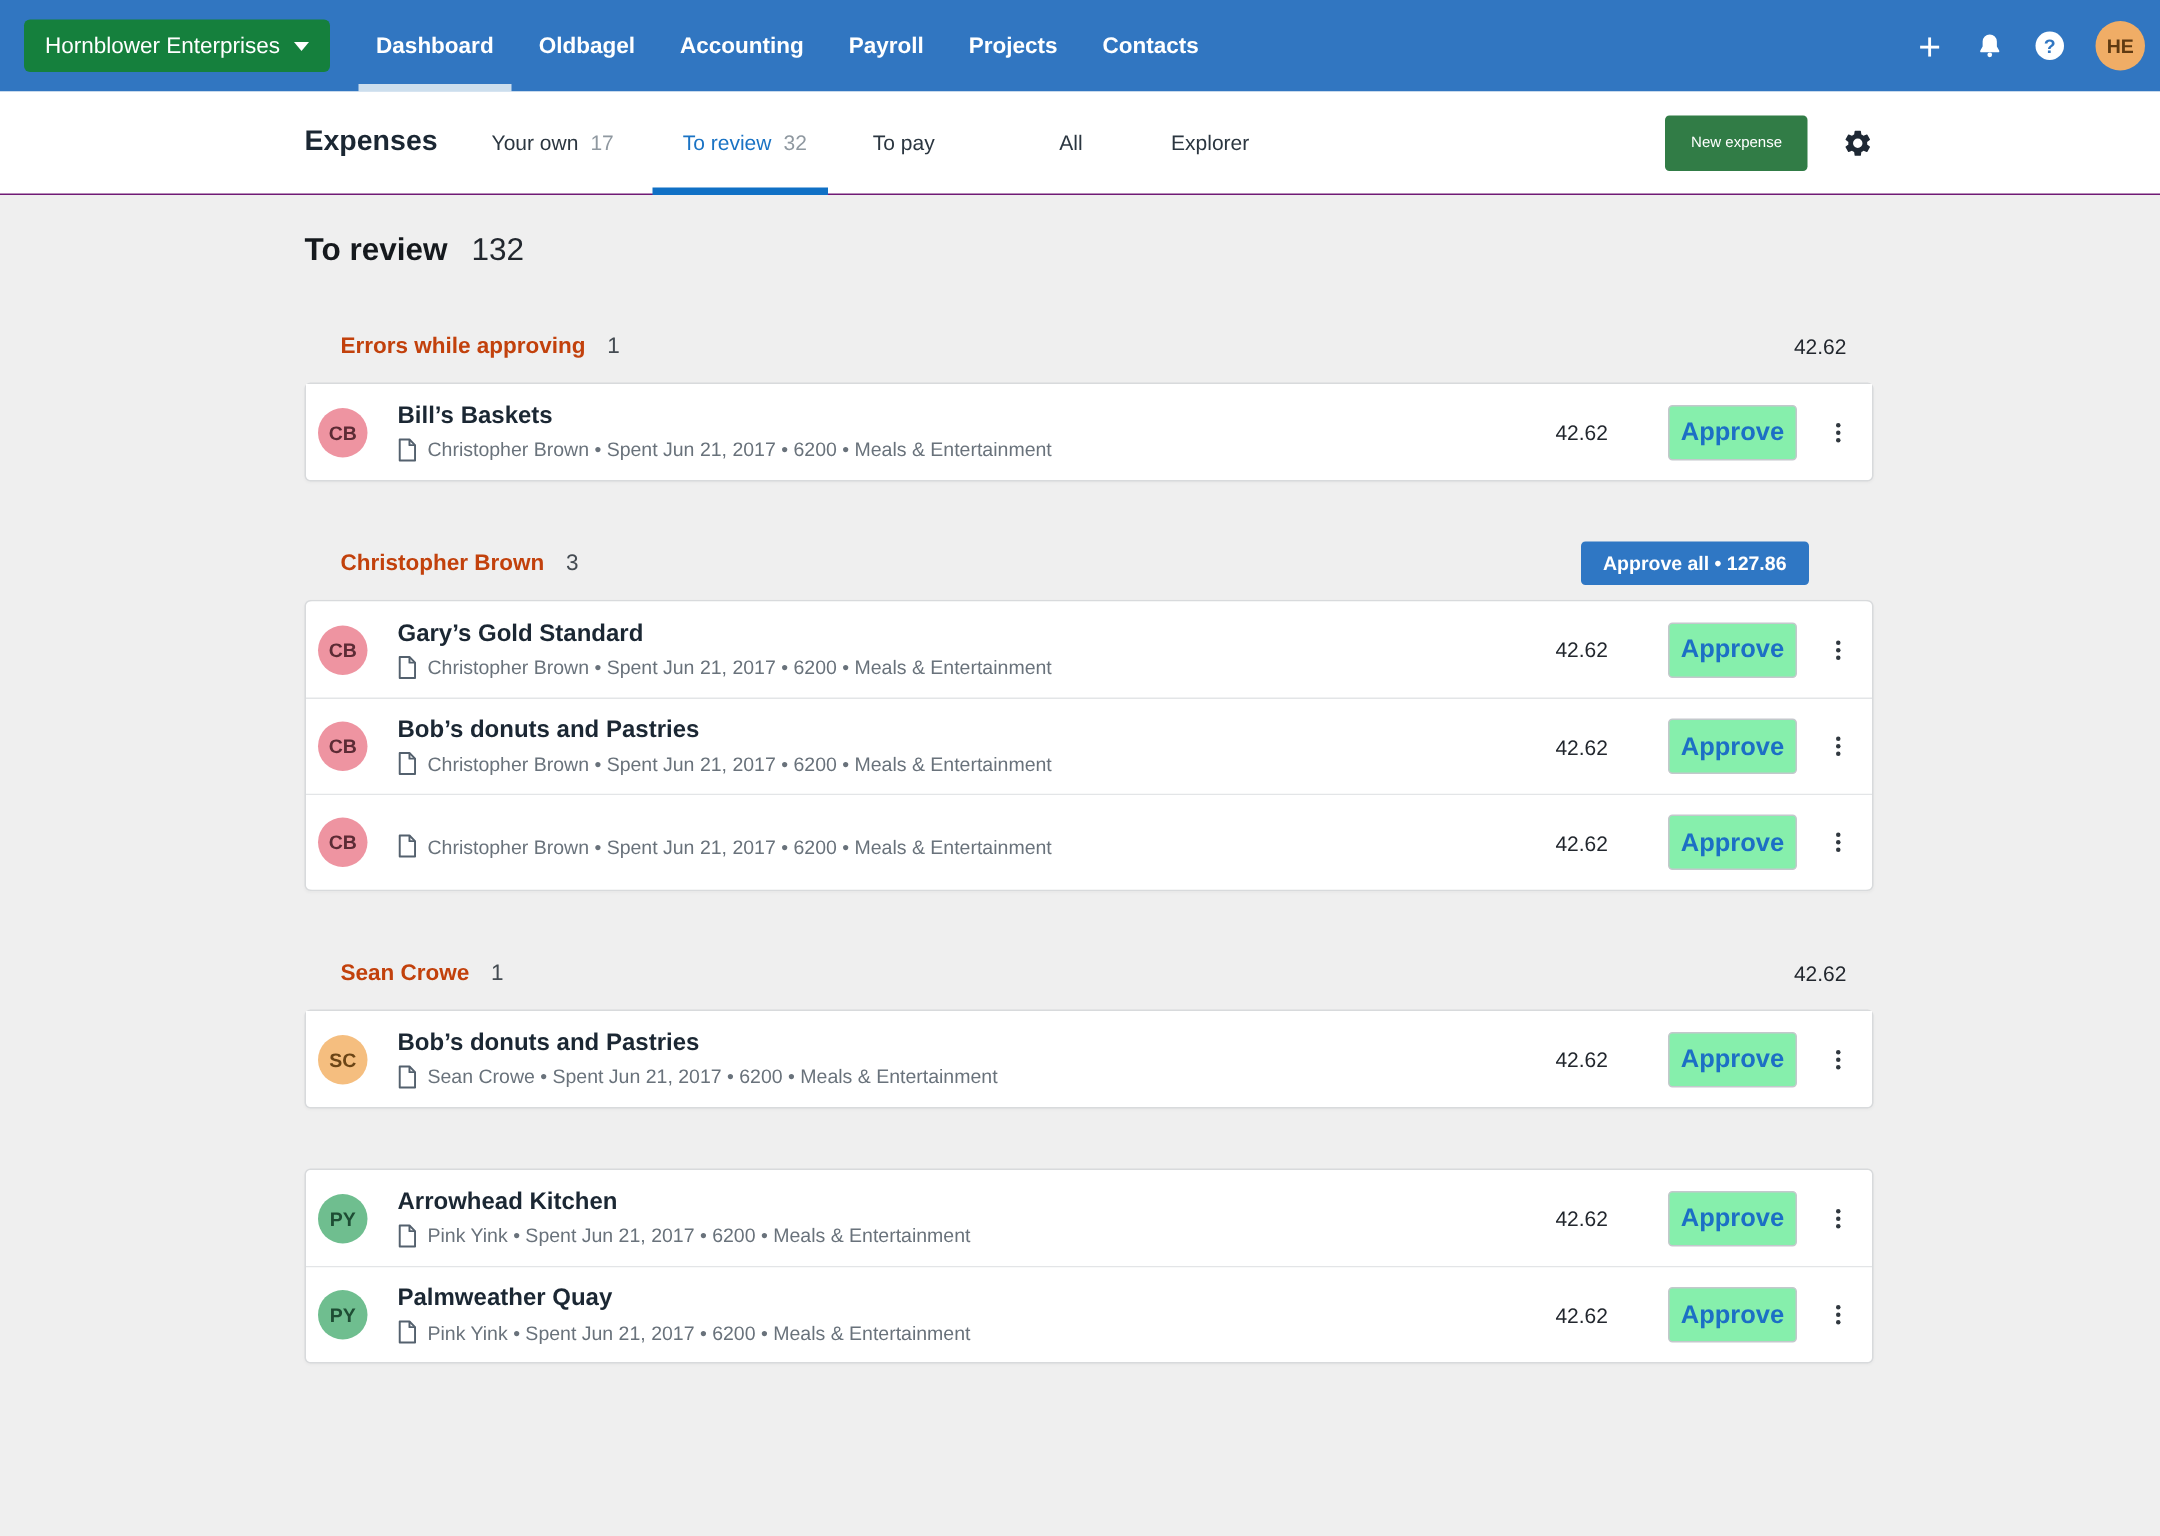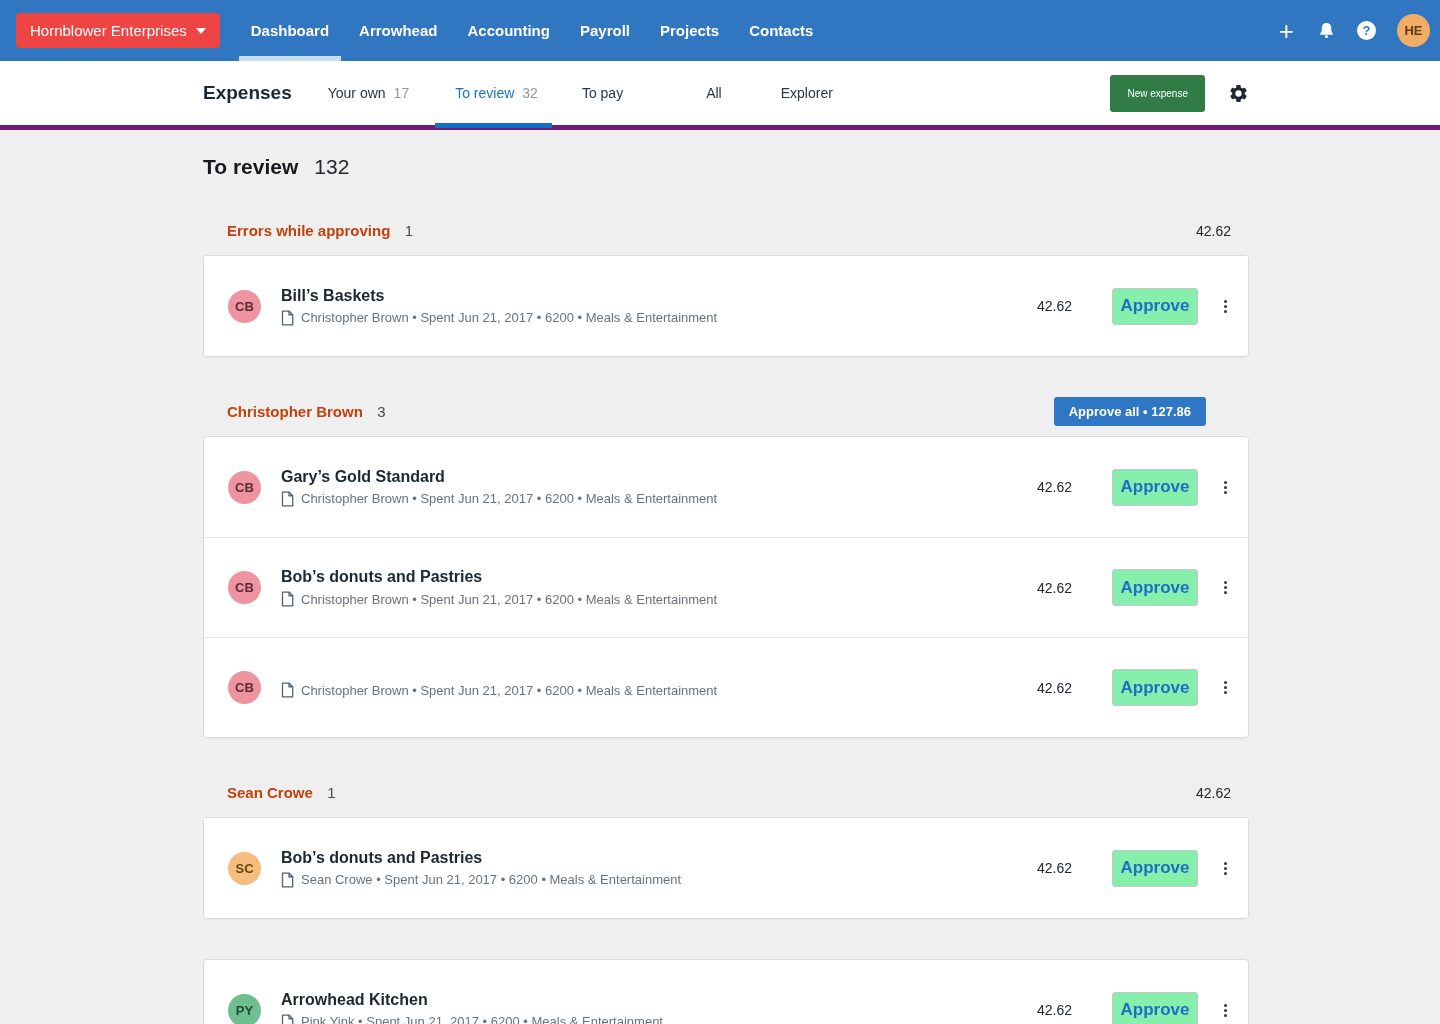--- a/index.html
+++ b/index.html
@@ -1,41 +1,41 @@
 <!DOCTYPE html>
 <html><head>
 <meta charset="utf-8">
 <style>
   * { margin:0; padding:0; box-sizing:border-box; }
   html,body { width:1440px; height:1024px; overflow:hidden; background:#EFEFEF;
               font-family:"Liberation Sans", sans-serif; }
 
   
   .topnav { height:61px; background:#3176C1; display:flex; align-items:center; position:relative; }
-  .org-btn { margin-left:16px; height:35px; padding:0 14px; background:#ef4444; border:none;
+  .org-btn { margin-left:16px; height:35px; padding:0 14px; background:#15803d; border:none;
              border-radius:4px; color:#fff; font-size:15px; display:flex; align-items:center; gap:9px;
              font-family:inherit; cursor:pointer; }
   .caret-down { width:0; height:0; border-left:5px solid transparent; border-right:5px solid transparent;
                 border-top:6px solid #fff; display:inline-block; }
   .nav-items { display:flex; margin-left:19px; height:61px; }
   .nav-item { color:#fff; font-size:15px; font-weight:700; padding:0 12px; height:61px;
               display:flex; align-items:center; position:relative; cursor:pointer; margin-right:6px; }
   .nav-item.active::after { content:""; position:absolute; left:0; right:0; bottom:0; height:5px;
               background:#CCDEED; }
   .nav-right { position:absolute; right:10px; top:0; height:61px; display:flex; align-items:center; gap:21px; }
   .plus-icon { color:#fff; font-size:26px; font-weight:400; line-height:1; cursor:pointer; padding:0 2px; }
   .bell-icon, .help-icon { cursor:pointer; display:flex; align-items:center; }
   .help-circle { width:19px; height:19px; background:#fff; border-radius:50%; color:#3176C1;
                  font-size:13px; font-weight:700; display:flex; align-items:center; justify-content:center; }
   .nav-avatar { width:33px; height:33px; border-radius:50%; background:#F0AD66; color:#5F3A12;
                 font-size:13px; font-weight:700; display:flex; align-items:center; justify-content:center;
                 cursor:pointer; }
 
   
-  .subheader { height:69px; background:#fff; border-bottom:5px solid #701a75; display:flex;
+  .subheader { height:69px; background:#fff; border-bottom:1px solid #701a75; display:flex;
                align-items:center; position:relative; }
   .page-name { margin-left:203px; font-size:19px; font-weight:700; color:#1B2733; }
   .tabs { display:flex; margin-left:36px; height:69px; }
   .tab { display:flex; align-items:center; font-size:14px; color:#2B3640; position:relative;
          cursor:pointer; height:100%; }
   .tab:nth-child(1){ margin-right:46px; }
   .tab:nth-child(2){ margin-right:44px; }
   .tab:nth-child(3){ margin-right:83px; }
   .tab:nth-child(4){ margin-right:59px; }
   .tab-count { color:#8F98A0; margin-left:8px; }
@@ -60,21 +60,21 @@
                   padding-left:24px; margin-bottom:10px; min-height:29px; }
   .group-name { font-size:15px; font-weight:700; color:#c2410c; }
   .group-count { font-size:15px; color:#444B52; margin-left:10px; }
   .group-total { font-size:14px; color:#22272E; padding-right:18px; }
   .approve-all { background:#2F77C4; color:#fff; border:none; border-radius:3px; height:29px;
                  padding:0 15px; font-size:13px; font-weight:700; font-family:inherit;
                  cursor:pointer; margin-right:43px; }
 
   .card-stack { background:#fff; border:1px solid #D8DADC; border-radius:4px;
                 box-shadow:0 1px 2px rgba(0,0,0,0.03); }
-  .card { height:100px; display:flex; align-items:center; padding:0 18px 0 24px; background:#fff; }
+  .card { height:64px; display:flex; align-items:center; padding:0 18px 0 8px; background:#fff; }
   .card + .card { border-top:1px solid #E3E5E7; }
   .card:first-child { border-radius:4px 4px 0 0; }
   .card:last-child { border-radius:0 0 4px 4px; }
 
   .avatar { width:33px; height:33px; border-radius:50%; flex:0 0 33px; display:flex;
             align-items:center; justify-content:center; font-size:13px; font-weight:700; }
   .avatar-pink   { background:#EE94A1; color:#5C2B35; }
   .avatar-orange { background:#F5BE7F; color:#6B4516; }
   .avatar-green  { background:#6FBE8F; color:#1E4D34; }
 
@@ -93,21 +93,21 @@
 </head>
 <body>
 
 <header class="topnav">
   <button class="org-btn">
     <span>Hornblower Enterprises</span>
     <span class="caret-down"></span>
   </button>
   <nav class="nav-items">
     <div class="nav-item active">Dashboard</div>
-    <div class="nav-item">Arrowhead</div>
+    <div class="nav-item">Oldbagel</div>
     <div class="nav-item">Accounting</div>
     <div class="nav-item">Payroll</div>
     <div class="nav-item">Projects</div>
     <div class="nav-item">Contacts</div>
   </nav>
   <div class="nav-right">
     <span class="plus-icon">+</span>
     <span class="bell-icon">
       <svg width="19" height="19" viewBox="0 0 24 24" fill="#fff">
           <path d="M12 2.5a6 6 0 0 0-6 6v4.2L4.1 15.9c-.5.7 0 1.6.8 1.6h14.2c.8 0 1.3-.9.8-1.6L18 12.7V8.5a6 6 0 0 0-6-6z"></path>

